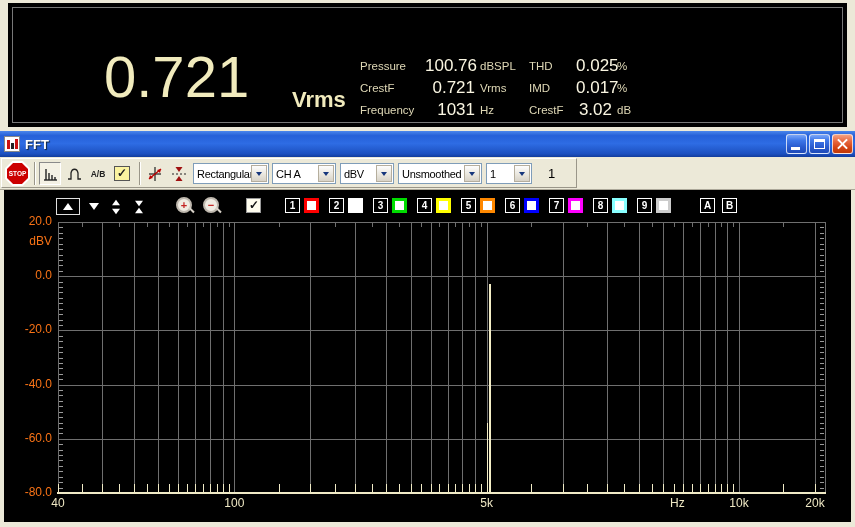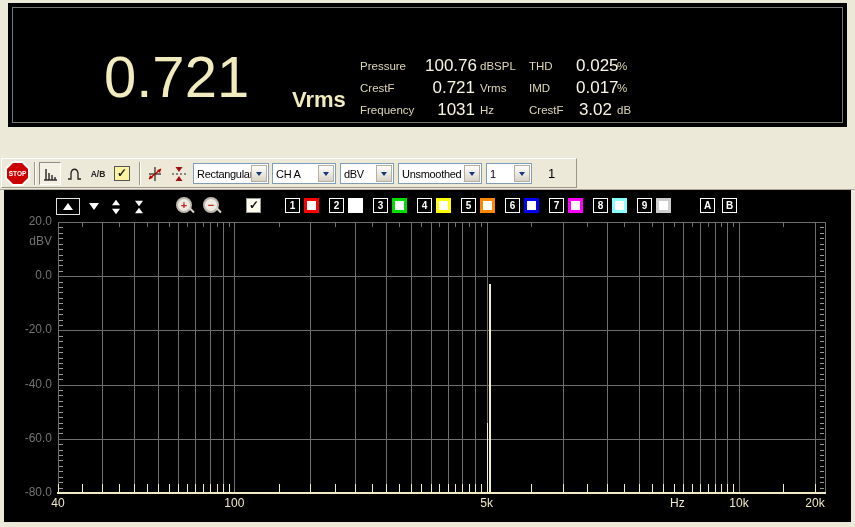--- a/index.html
+++ b/index.html
@@ -87,21 +87,21 @@
 
   
   #plotCanvas{position:absolute;inset:0;}
   .vg{position:absolute;width:1px;background:var(--grid);}
   .hg{position:absolute;height:1px;background:var(--grid);}
   .xaxis{position:absolute;height:2px;background:var(--axis);}
   .btick{position:absolute;width:1px;height:9px;top:294px;background:var(--axis);}
   .ttick{position:absolute;width:1px;height:4px;top:33px;background:var(--grid);}
   .ltick{position:absolute;width:4px;height:1px;left:55px;background:#9a9a9a;}
   .rtick{position:absolute;width:4px;height:1px;left:816px;background:#9a9a9a;}
-  .ylab{position:absolute;left:4px;width:44px;text-align:right;font-size:12px;color:#737373;}
+  .ylab{position:absolute;left:4px;width:44px;text-align:right;font-size:12px;color:#f97316;}
   .xlab{position:absolute;top:306px;width:40px;text-align:center;font-size:12px;color:#efe8c4;}
   .spike{position:absolute;width:2px;background:var(--spike);}
 </style>
 </head>
 <body>
 
 <div class="screen">
 
   <section class="meter-panel">
     <div class="meter-black">
@@ -126,20 +126,37 @@
           <span class="mlab">Hz</span>
           <span class="mlab">CrestF</span>
           <span class="mval">3.02</span>
           <span class="mlab">dB</span>
         </div>
     </div>
   </section>
 
   <section class="fft-window">
 
+    <header class="titlebar">
+      <span class="title-icon">
+          <i class="b1"></i>
+          <i class="b2"></i>
+          <i class="b3"></i>
+        </span>
+      <span class="title-text">FFT</span>
+      <span class="win-btns">
+        <button class="wb min">
+            <i></i>
+          </button>
+        <button class="wb max">
+            <i></i>
+          </button>
+        <button class="wb close"><i></i></button>
+      </span>
+    </header>
 
     <div class="toolbar">
       <div class="tb-band"></div>
       <button class="stop-btn">
         <span class="octagon">
             <span>STOP</span>
           </span>
       </button>
       <span class="tb-sep" style="left:34px"></span>
 

